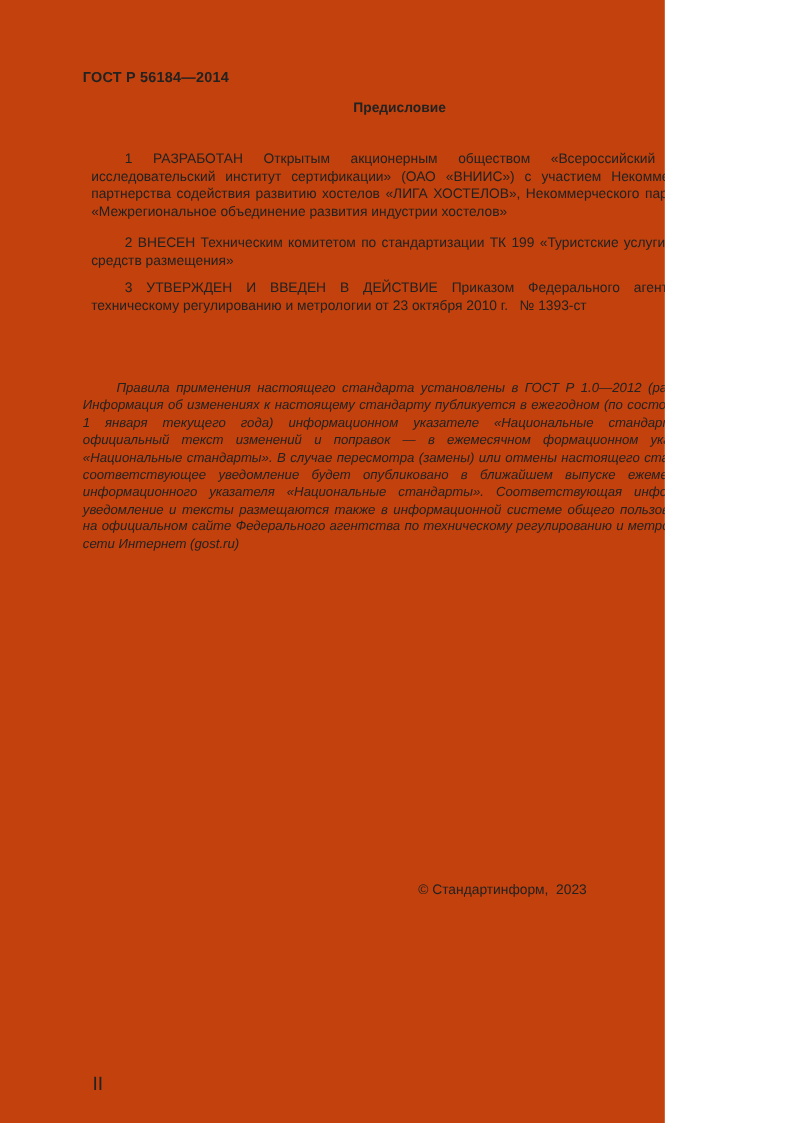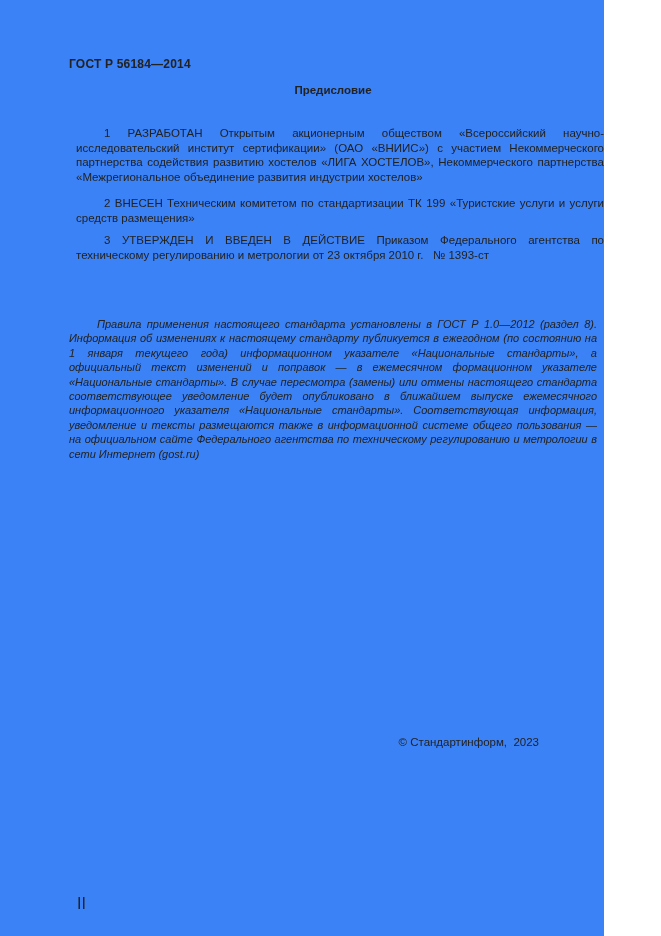--- a/index.html
+++ b/index.html
@@ -2,23 +2,23 @@
 <html lang="ru"><head>
 <meta charset="utf-8">
 <style>
   html, body {
     margin: 0;
     padding: 0;
     background: #ffffff;
   }
   .page {
     position: relative;
-    width: 604px;
+    width: 554px;
     height: 936px;
-    background: #3b82f6;
+    background: #c2410c;
     font-family: "Liberation Sans", sans-serif;
     color: #222222;
     overflow: hidden;
   }
   .doc-number {
     position: absolute;
     left: 69px;
     top: 57px;
     font-size: 12px;
     font-weight: bold;

